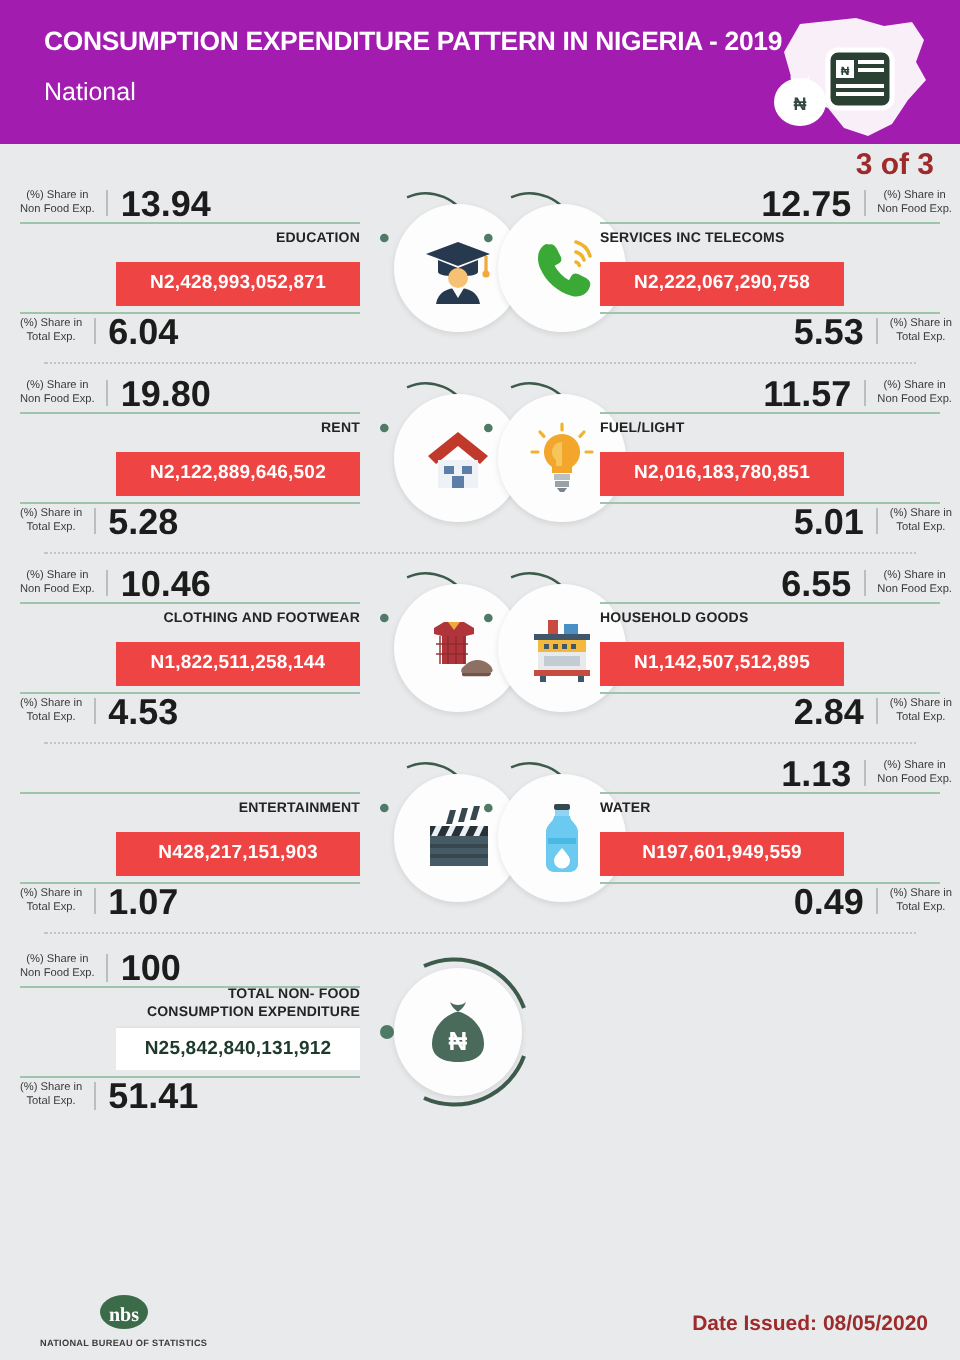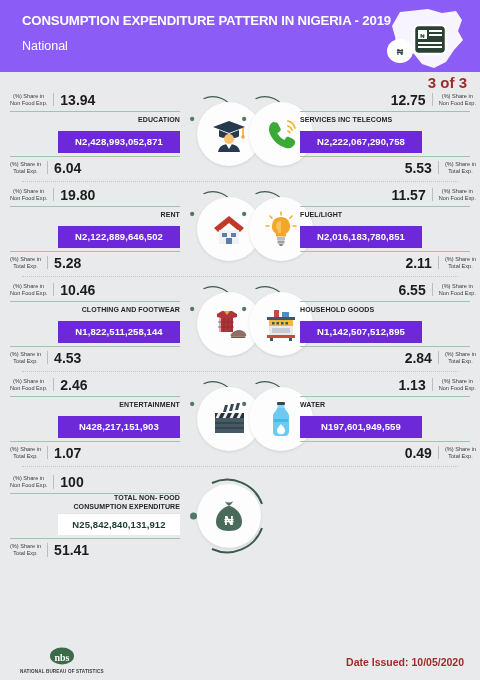--- a/index.html
+++ b/index.html
@@ -6,21 +6,21 @@
   body {
     width: 480px; height: 680px;
     background: #e8eaeb;
     font-family: "Liberation Sans", sans-serif;
     overflow: hidden;
     position: relative;
   }
 
   
   .header {
-    height: 72px; background: #8b5cf6;
+    height: 72px; background: #a21caf;
     position: relative; overflow: hidden;
     padding: 14px 0 0 22px;
   }
   .header h1 {
     color: #ffffff; font-size: 13.2px; font-weight: bold;
     letter-spacing: -0.15px; line-height: 1;
   }
   .header h2 {
     color: #ffffff; font-size: 12.5px; font-weight: normal;
     margin-top: 13px; line-height: 1;
@@ -66,40 +66,40 @@
   .pct-label {
     font-size: 5.6px; color: #3a3a3a; line-height: 1.25;
     text-align: center; white-space: nowrap;
   }
   .side.left .pct-label  { order: 0; border-right: 1px solid #b9bec0; padding-right: 6px; }
   .side.left .pct-value  { order: 1; }
   .side.right .pct-value { order: 0; }
   .side.right .pct-label { order: 1; border-left: 1px solid #b9bec0; padding-left: 6px; }
 
   .pct-value {
-    font-size: 14px; font-weight: bold; color: #1c1c1c; line-height: 1;
+    font-size: 18px; font-weight: bold; color: #1c1c1c; line-height: 1;
   }
 
   .rule {
     position: absolute; left: 10px; right: 10px; height: 1px;
     background: #9fc4ac;
   }
   .rule.top    { top: 18px; }
   .rule.bottom { bottom: 18px; }
 
   .cat {
     position: absolute; top: 23px; font-size: 7px; font-weight: bold;
     color: #242424; letter-spacing: 0.1px; line-height: 1.15;
   }
   .side.left  .cat { right: 10px; text-align: right; }
   .side.right .cat { left: 10px;  text-align: left; }
 
   .value-box {
     position: absolute; top: 38px; height: 22px;
-    background: #6d28d9; color: #ffffff;
+    background: #ef4444; color: #ffffff;
     font-size: 9.5px; font-weight: bold; letter-spacing: 0.1px;
     display: flex; align-items: center; justify-content: center;
   }
   .side.left  .value-box { right: 10px; left: 58px; }
   .side.right .value-box { left: 10px;  right: 58px; }
 
   
   .icons { width: 100px; display: flex; justify-content: center; gap: 4px; }
   .ring { position: relative; width: 78px; height: 78px; }
   .ring svg.arc { position: absolute; inset: 0; }
@@ -304,21 +304,21 @@
         <div class="pct top">
           <div class="pct-label">(%) Share in<br>Non Food Exp.</div>
           <div class="pct-value">11.57</div>
         </div>
         <div class="rule top"></div>
         <div class="cat">FUEL/LIGHT</div>
         <div class="value-box">N2,016,183,780,851</div>
         <div class="rule bottom"></div>
         <div class="pct bottom">
           <div class="pct-label">(%) Share in<br>Total Exp.</div>
-          <div class="pct-value">2.11</div>
+          <div class="pct-value">5.01</div>
         </div>
       </div>
     </div>
   </div>
 
   <div class="row">
     <div class="row-sep"></div>
     <div class="row-inner">
       <div class="side left">
         <div class="pct top">
@@ -403,24 +403,20 @@
           <div class="pct-value">2.84</div>
         </div>
       </div>
     </div>
   </div>
 
   <div class="row">
     <div class="row-sep"></div>
     <div class="row-inner">
       <div class="side left">
-        <div class="pct top">
-          <div class="pct-label">(%) Share in<br>Non Food Exp.</div>
-          <div class="pct-value">2.46</div>
-        </div>
         <div class="rule top"></div>
         <div class="cat">ENTERTAINMENT</div>
         <div class="value-box">N428,217,151,903</div>
         <div class="rule bottom"></div>
         <div class="pct bottom">
           <div class="pct-label">(%) Share in<br>Total Exp.</div>
           <div class="pct-value">1.07</div>
         </div>
       </div>
 
@@ -531,14 +527,14 @@
 <div class="footer">
   <div class="logo-wrap">
     <div class="logo-mark">
       <svg viewBox="0 0 26 20">
         <ellipse cx="13" cy="9" rx="12" ry="8.5" fill="#3c6b4a"></ellipse>
         <text x="13" y="13.5" font-size="10" font-weight="bold" fill="#ffffff" text-anchor="middle" font-family="Liberation Serif, serif">nbs</text>
       </svg>
     </div>
     <div class="logo-text">NATIONAL BUREAU OF STATISTICS</div>
   </div>
-  <div class="date-issued">Date Issued: 10/05/2020</div>
+  <div class="date-issued">Date Issued: 08/05/2020</div>
 </div>
 
 </body></html>

